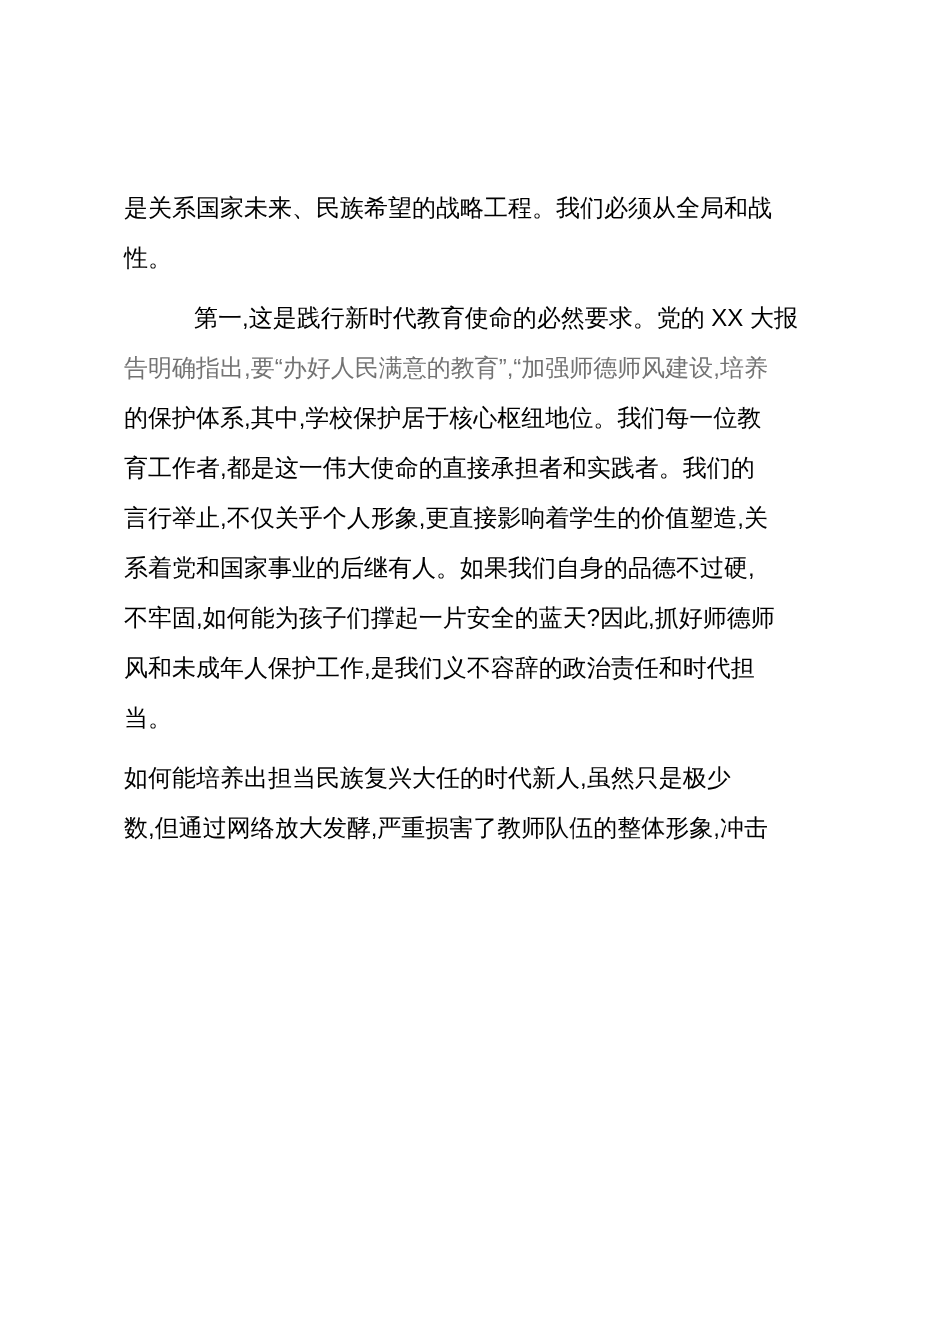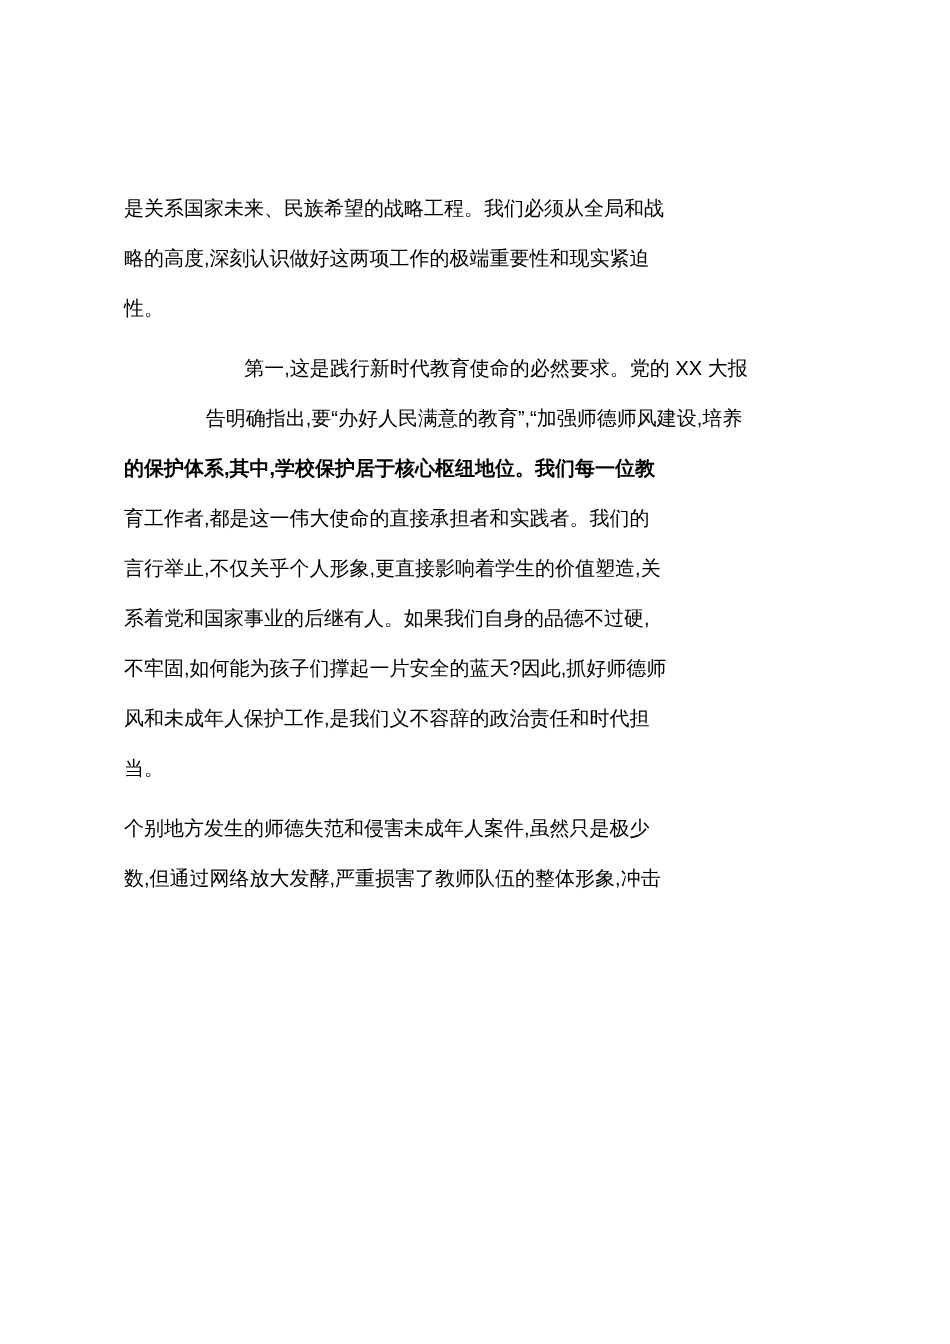--- a/index.html
+++ b/index.html
@@ -26,50 +26,49 @@
     width: 700px;
     padding-top: 183px;
   }
   .paragraph {
     margin: 0;
   }
   .paragraph + .paragraph {
     margin-top: 10px;
   }
   .line {
-    font-size: 20px;
+    font-size: 24px;
     line-height: 50px;
     color: #000000;
     text-align: left;
     white-space: nowrap;
   }
   .line.indent {
     padding-left: 44px;
     text-align: center;
   }
 </style>
 </head>
 <body style="background: rgb(255, 255, 255);">
 
 <div class="page">
   <div class="content">
       <div class="paragraph">
         <div class="line" style="color: rgb(0, 0, 0);">是关系国家未来、民族希望的战略工程。我们必须从全局和战</div>
-        <div class="line" style="color: rgb(0, 0, 0);">略的高度,深刻认识做好这两项工作的极端重要性和现实紧迫</div>
         <div class="line" style="color: rgb(0, 0, 0);">性。</div>
       </div>
       <div class="paragraph">
         <div class="line indent" style="color: rgb(0, 0, 0);">第一,这是践行新时代教育使命的必然要求。党的 XX 大报</div>
-        <div class="line" style="color: #000000; text-align: center;">告明确指出,要“办好人民满意的教育”,“加强师德师风建设,培养</div>
-        <div class="line" style="color: rgb(0, 0, 0); font-weight: bold;">的保护体系,其中,学校保护居于核心枢纽地位。我们每一位教</div>
+        <div class="line" style="color: #737373;">告明确指出,要“办好人民满意的教育”,“加强师德师风建设,培养</div>
+        <div class="line" style="color: rgb(0, 0, 0);">的保护体系,其中,学校保护居于核心枢纽地位。我们每一位教</div>
         <div class="line" style="color: rgb(0, 0, 0);">育工作者,都是这一伟大使命的直接承担者和实践者。我们的</div>
         <div class="line" style="color: rgb(0, 0, 0);">言行举止,不仅关乎个人形象,更直接影响着学生的价值塑造,关</div>
         <div class="line" style="color: rgb(0, 0, 0);">系着党和国家事业的后继有人。如果我们自身的品德不过硬,</div>
         <div class="line" style="color: rgb(0, 0, 0);">不牢固,如何能为孩子们撑起一片安全的蓝天?因此,抓好师德师</div>
         <div class="line" style="color: rgb(0, 0, 0);">风和未成年人保护工作,是我们义不容辞的政治责任和时代担</div>
         <div class="line" style="color: rgb(0, 0, 0);">当。</div>
       </div>
       <div class="paragraph">
-        <div class="line" style="color: rgb(0, 0, 0);">个别地方发生的师德失范和侵害未成年人案件,虽然只是极少</div>
+        <div class="line" style="color: rgb(0, 0, 0);">如何能培养出担当民族复兴大任的时代新人,虽然只是极少</div>
         <div class="line" style="color: rgb(0, 0, 0);">数,但通过网络放大发酵,严重损害了教师队伍的整体形象,冲击</div>
       </div>
     </div>
 </div>
 
 </body></html>

